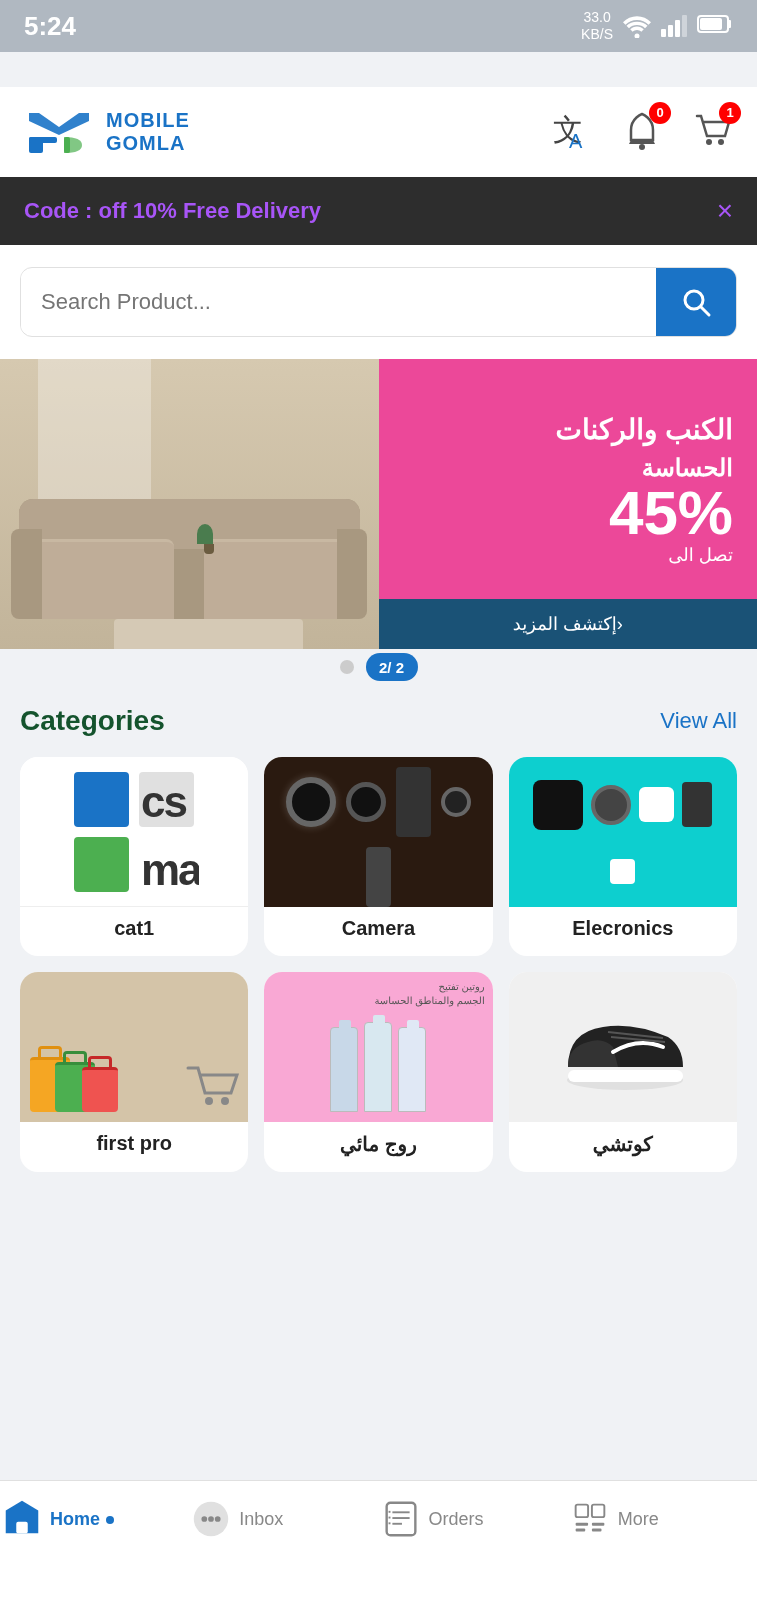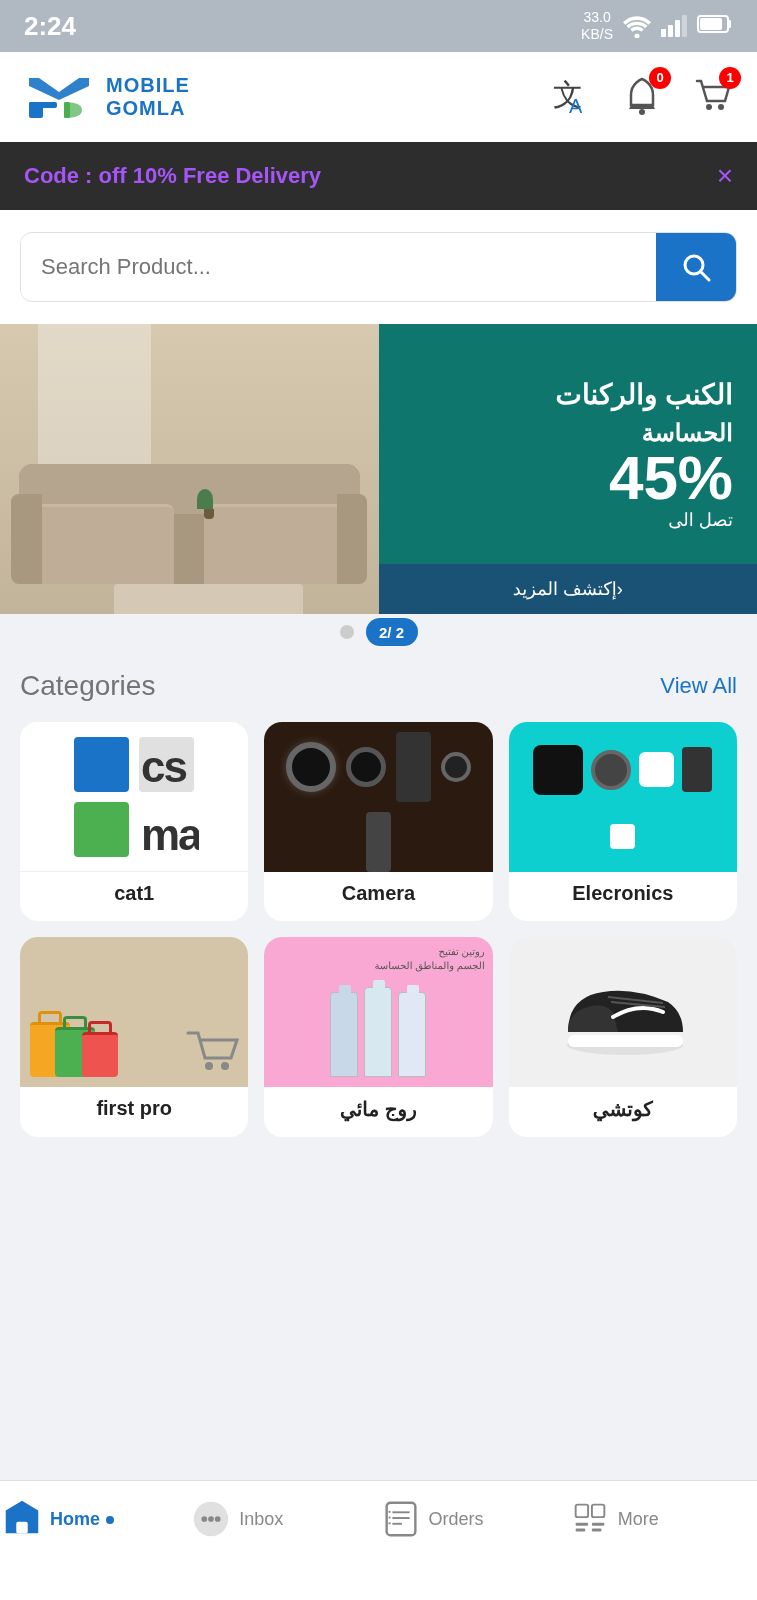--- a/index.html
+++ b/index.html
@@ -40,20 +40,21 @@
     }
 
     
     .header {
       background: #fff;
       height: 90px;
       display: flex;
       align-items: center;
       justify-content: space-between;
       padding: 0 24px;
+      margin-top: 35px;
     }
     .logo-area {
       display: flex;
       align-items: center;
       gap: 12px;
     }
     .header-icons {
       display: flex;
       align-items: center;
       gap: 28px;
@@ -188,22 +189,22 @@
       padding: 20px 20px 0;
     }
     .section-header {
       display: flex;
       align-items: center;
       justify-content: space-between;
       margin-bottom: 20px;
     }
     .section-title {
       font-size: 28px;
-      font-weight: 400;
-      color: #737373;
+      font-weight: 700;
+      color: #14532d;
     }
     .view-all {
       font-size: 22px;
       color: #1a73c6;
       cursor: pointer;
       background: none;
       border: none;
     }
 
     .categories-grid {
@@ -307,21 +308,21 @@
       margin-top: 16px;
       padding-bottom: 20px;
     }
   </style>
 </head>
 <body>
 
 <div class="page-content">
 
   <div class="status-bar">
-    <span class="status-time">2:24</span>
+    <span class="status-time">5:24</span>
     <div class="status-icons">
       <span class="status-kb">33.0<br>KB/S</span>
 
       <svg width="28" height="24" viewBox="0 0 28 24" fill="white">
         <path d="M14 6C9.5 6 5.5 7.8 2.5 10.7L0 8.2C3.7 4.5 8.6 2.3 14 2.3s10.3 2.2 14 5.9l-2.5 2.5C22.5 7.8 18.5 6 14 6z"></path>
         <path d="M14 11c-3.1 0-5.9 1.2-8 3.2l-2.5-2.5C6.2 9.3 9.9 7.8 14 7.8s7.8 1.5 10.5 3.9L22 14.2C19.9 12.2 17.1 11 14 11z"></path>
         <path d="M14 16c-1.7 0-3.2.7-4.3 1.8L7.2 15.3C8.9 13.6 11.3 12.5 14 12.5s5.1 1.1 6.8 2.8l-2.5 2.5C17.2 16.7 15.7 16 14 16z"></path>
         <circle cx="14" cy="22" r="2.5"></circle>
       </svg>
 
@@ -424,21 +425,21 @@
       <div style="position:absolute;bottom:30px;left:3%;width:8%;height:90px;background:#a89880;border-radius:8px 0 0 8px;"></div>
 
       <div style="position:absolute;bottom:30px;right:3%;width:8%;height:90px;background:#a89880;border-radius:0 8px 8px 0;"></div>
 
       <div style="position:absolute;bottom:0;left:30%;width:50%;height:30px;background:#d5c9b5;border-radius:4px 4px 0 0;"></div>
 
       <div style="position:absolute;bottom:105px;left:52%;width:16px;height:20px;background:#4a7c4e;border-radius:50% 50% 0 0;"></div>
       <div style="position:absolute;bottom:95px;left:54%;width:10px;height:10px;background:#6b5c40;border-radius:0 0 4px 4px;"></div>
     </div>
 
-    <div style="position:absolute;right:0;top:0;width:50%;height:100%;background:#0f766e;display:flex;flex-direction:column;align-items:flex-end;justify-content:center;padding:20px 24px 50px 20px;">
+    <div style="position:absolute;right:0;top:0;width:50%;height:100%;background:#ec4899;display:flex;flex-direction:column;align-items:flex-end;justify-content:center;padding:20px 24px 50px 20px;">
       <div style="font-size:28px;font-weight:900;color:#fff;text-align:right;direction:rtl;line-height:1.3;">الكنب والركنات</div>
       <div style="direction:rtl;text-align:right;margin-top:6px;">
         <div style="font-size:24px;color:#fff;font-weight:bold;">الحساسة</div>
         <div style="font-size:62px;font-weight:900;color:#fff;line-height:1;">45%</div>
         <div style="font-size:18px;color:#fff;">تصل الى</div>
       </div>
     </div>
 
     <div class="hero-cta">
       <span class="hero-cta-text">إكتشف المزيد›</span>

